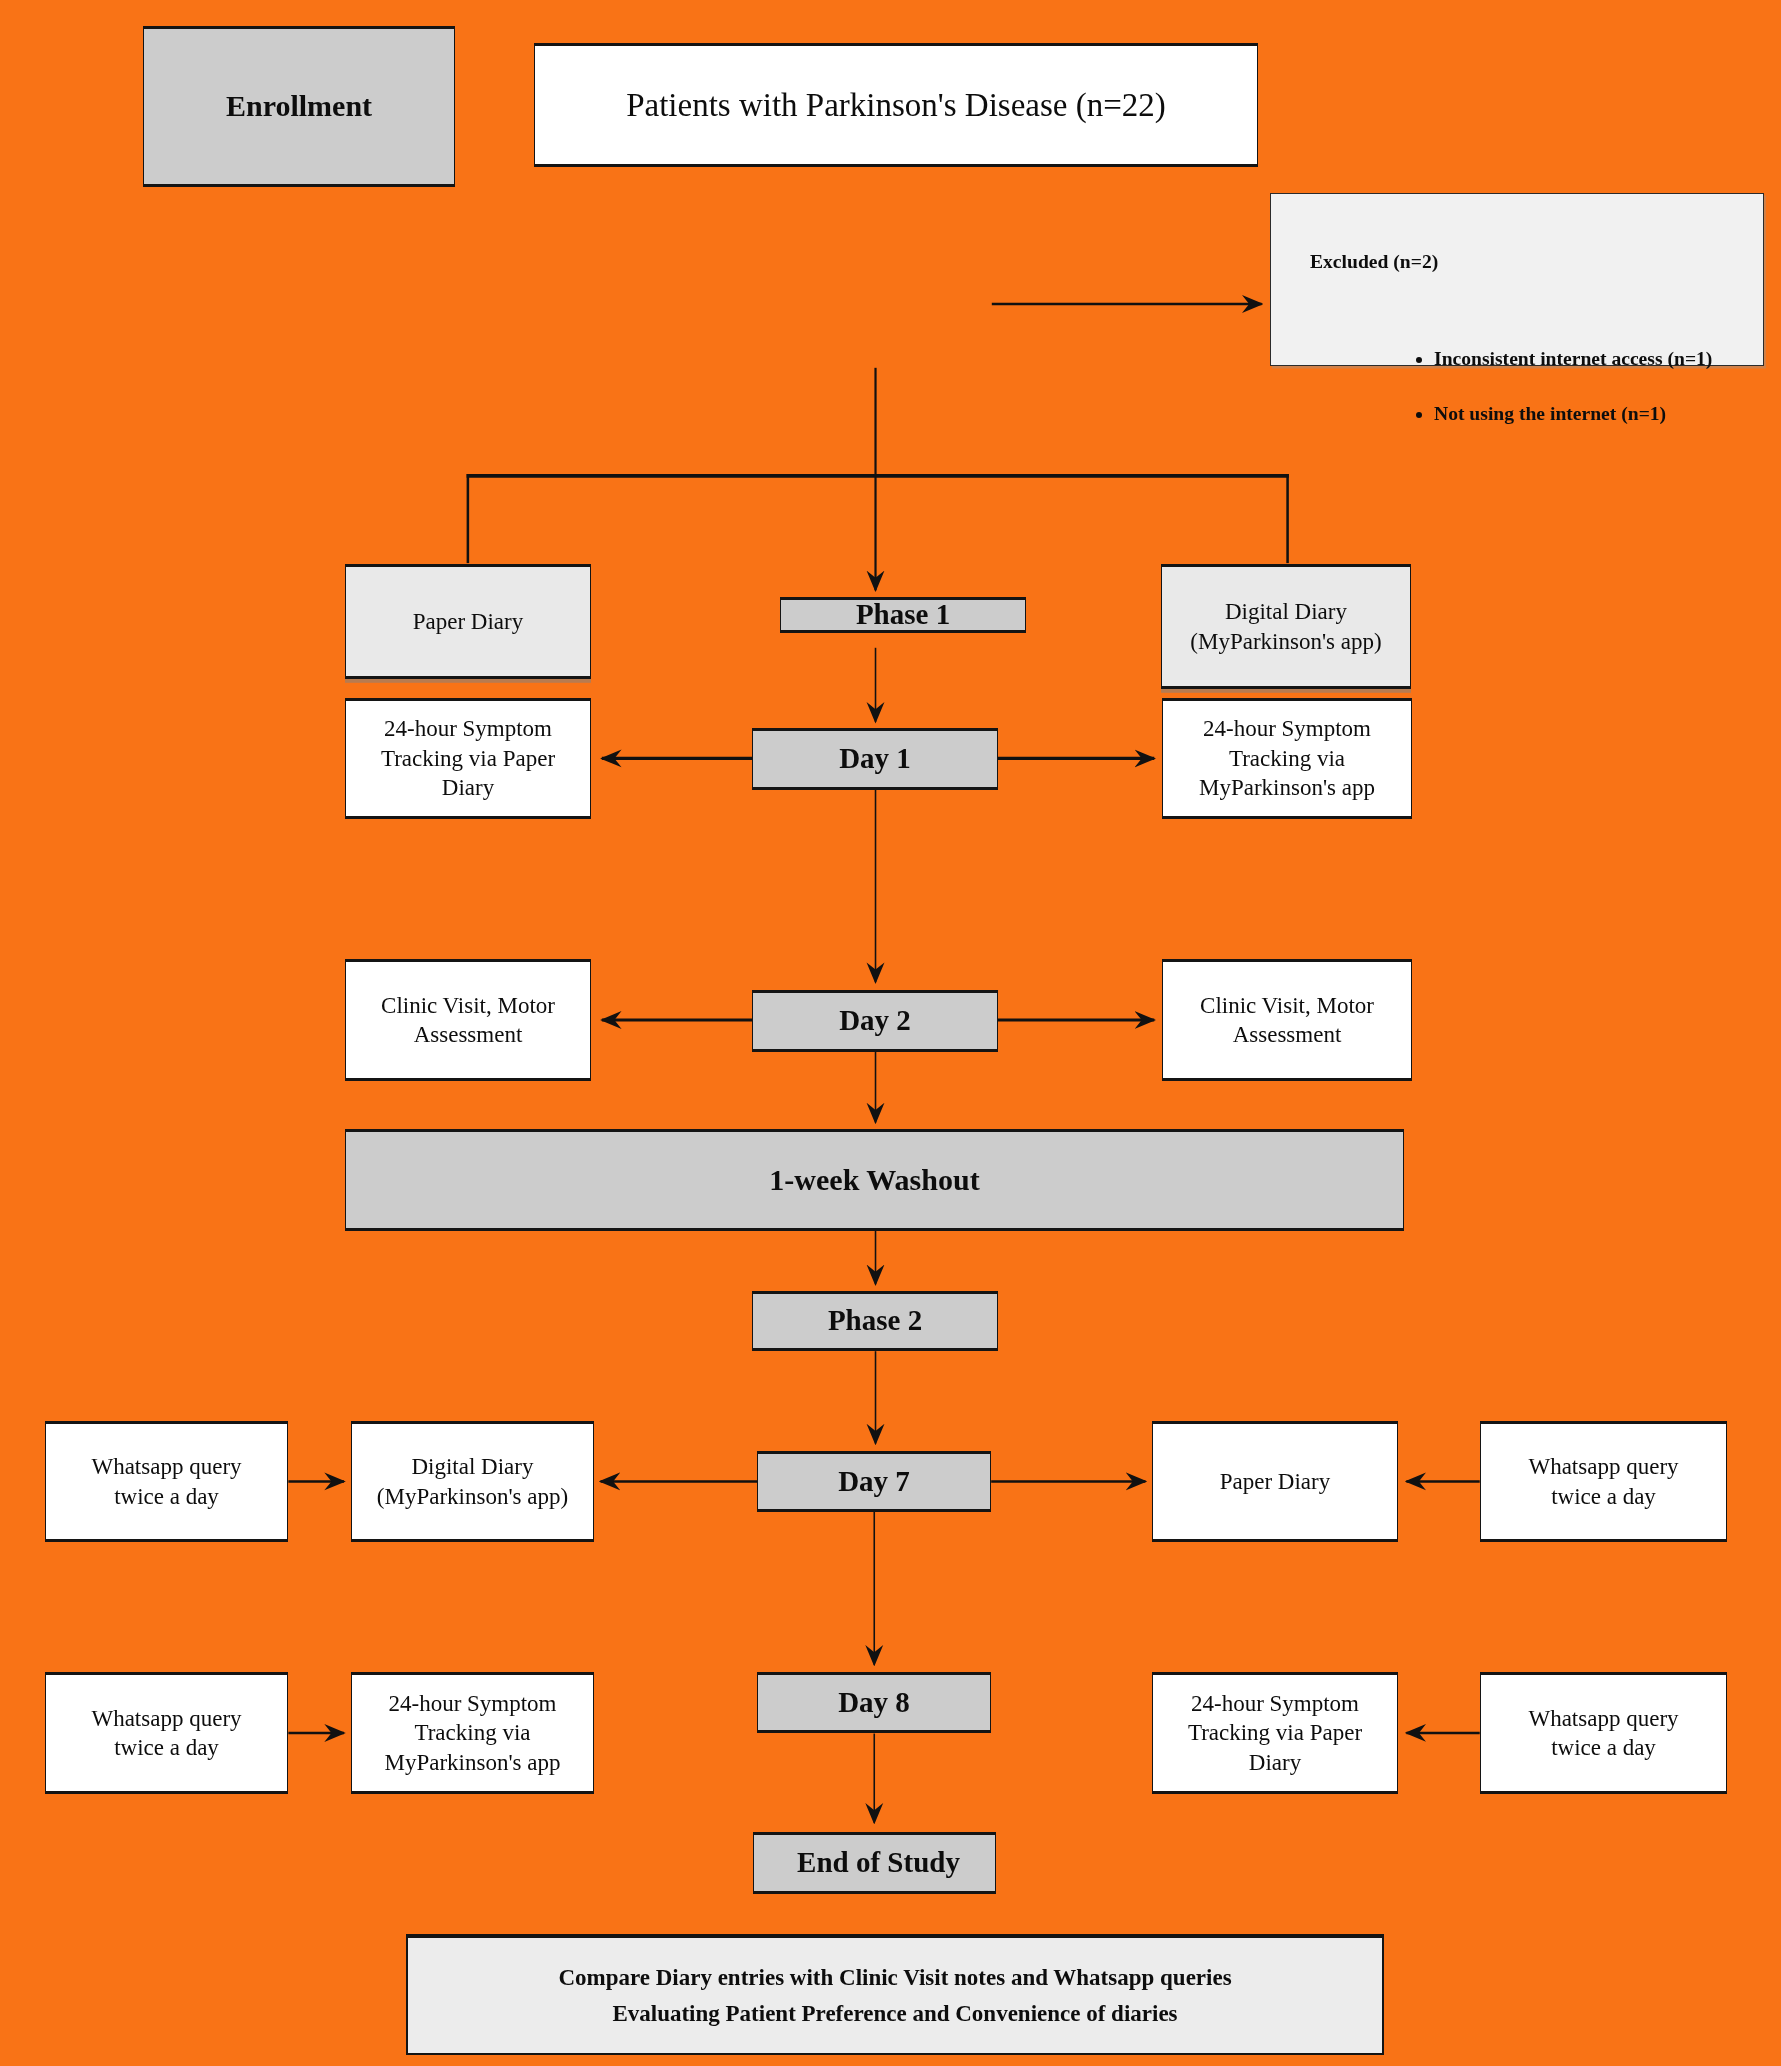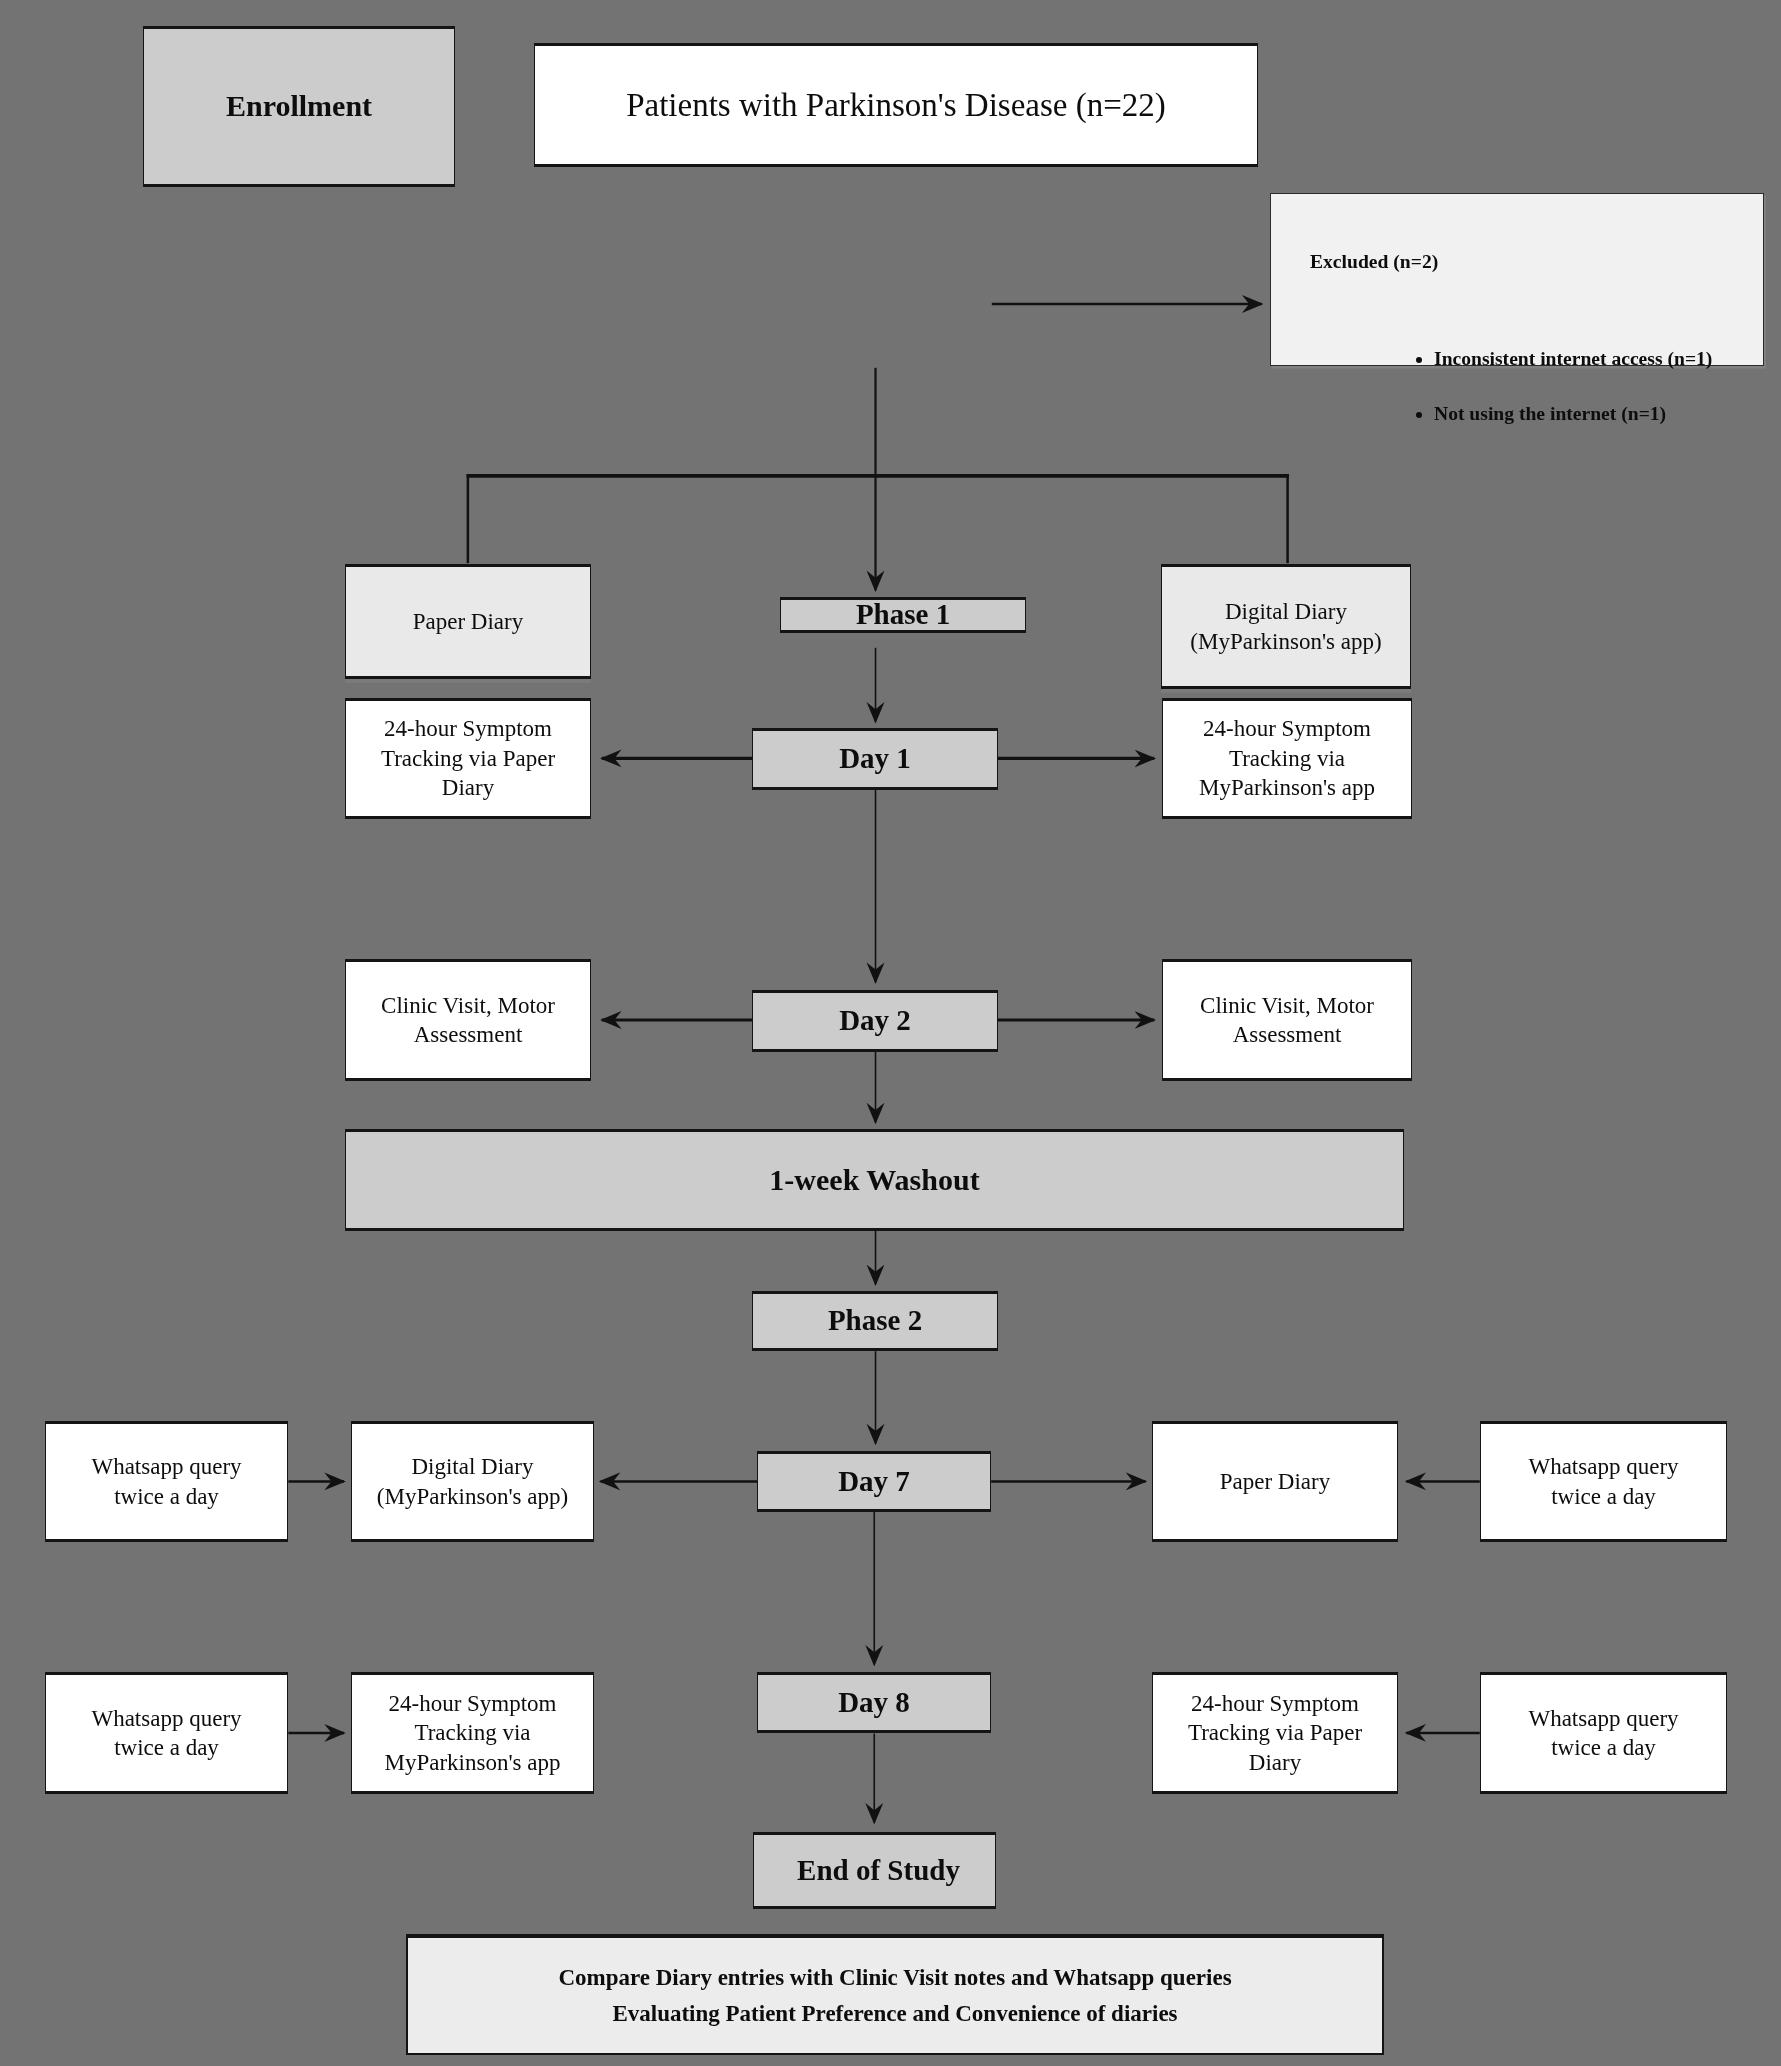--- a/index.html
+++ b/index.html
@@ -1,20 +1,20 @@
 <!DOCTYPE html>
 <html style="font-size:10px"><head>
 <meta charset="utf-8">
 <style>
   html, body { margin: 0; padding: 0; background: #ffffff; }
   #canvas {
     position: relative;
     width: 1782px;
     height: 2066px;
-    background: #737373;
+    background: #f97316;
     font-family: "Liberation Serif", "DejaVu Serif", serif;
     color: #0d0d0d;
   }
   #arrow-layer {
     position: absolute;
     left: 0; top: 0;
     width: 1782px; height: 2066px;
   }
   .node {
     position: absolute;
@@ -193,21 +193,21 @@
 
   <div class="node dark fs-center" style="left:757px; top:1672px; width:234px; height:61px;text-align:right;">Day 8</div>
 
   <div class="node white fs-side" style="left:1152px; top:1672px; width:246px; height:122px;">24-hour Symptom
 Tracking via Paper
 Diary</div>
 
   <div class="node white fs-side" style="left:1480px; top:1672px; width:247px; height:122px;">Whatsapp query
 twice a day</div>
 
-  <div class="node dark fs-center" style="left:753px; top:1832px; width:243px; height:77px;padding-left:8px;">End of Study</div>
+  <div class="node dark fs-center" style="left:753px; top:1832px; width:243px; height:62px;padding-left:8px;">End of Study</div>
 
   <div class="node summary-box fs-summary" style="left:406px; top:1934px; width:978px; height:121px;">
     <div>Compare Diary entries with Clinic Visit notes and Whatsapp queries</div>
     <div>Evaluating Patient Preference and Convenience of diaries</div>
   </div>
 
 </div>
 
 
 </body></html>

